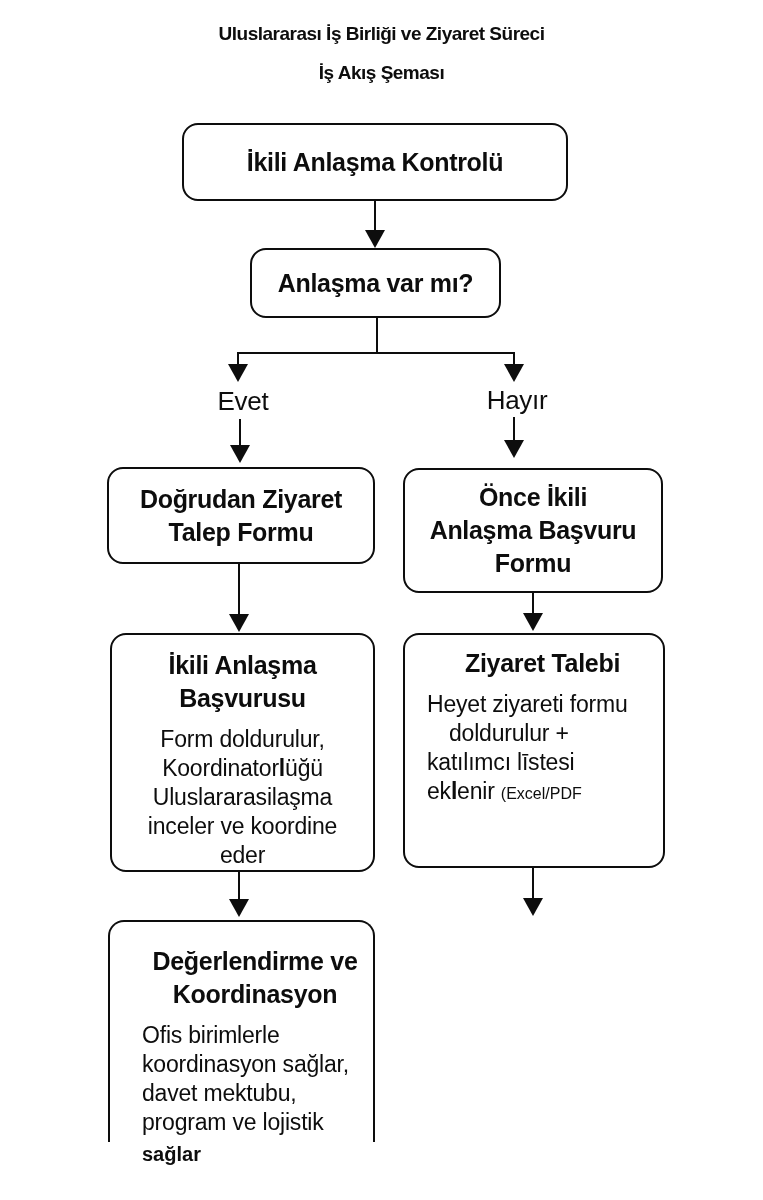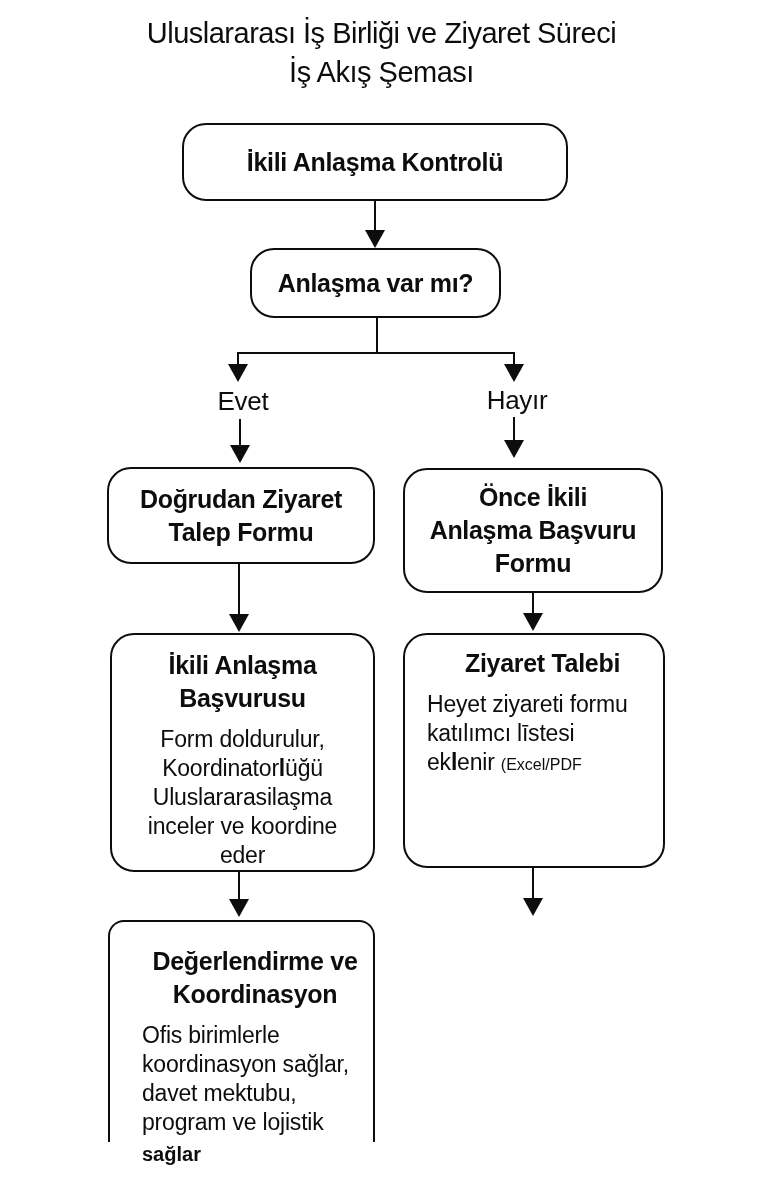--- a/index.html
+++ b/index.html
@@ -3,26 +3,26 @@
 <meta charset="utf-8">
 <style>
   html,body { margin:0; padding:0; background:#ffffff; }
   .canvas {
     position:relative; width:763px; height:1200px; margin:0 auto;
     background:#ffffff; color:#0d0d0d;
     font-family:"Liberation Sans", sans-serif; overflow:hidden;
   }
   .page-title {
     position:absolute; top:14px; left:0; width:763px;
-    text-align:center; font-size:29px; font-weight:400;
+    text-align:center; font-size:19px; font-weight:700;
     line-height:39px; letter-spacing:-0.5px;
   }
   .box {
     position:absolute; box-sizing:border-box; background:#ffffff;
-    border:2.5px solid #0d0d0d; border-radius:24px;
+    border:2.5px solid #0d0d0d; border-radius:16px;
     display:flex; flex-direction:column; align-items:center; justify-content:center;
     text-align:center;
   }
   .box.top-align { justify-content:flex-start; }
   .box.open-bottom { border-bottom:none; border-radius:16px 16px 0 0; overflow:visible; }
   .node-heading {
     font-size:25px; font-weight:700; line-height:33px; letter-spacing:-0.3px;
     white-space:pre-line;
   }
   .node-body {
@@ -113,20 +113,21 @@
       <div class="body-line">Uluslararasilaşma</div>
       <div class="body-line">inceler ve koordine</div>
       <div class="body-line">eder</div>
     </div>
   </div>
 
   <div class="box top-align" style="left:403px; top:633px; width:262px; height:235px; padding:12px 5px 0 22px;">
     <div class="node-heading">Ziyaret Talebi</div>
     <div class="node-body left">
       <div class="body-line">Heyet ziyareti formu</div>
+      <div class="body-line indent">doldurulur +</div>
       <div class="body-line">katılımcı līstesi</div>
       <div class="body-line"><span>ek</span><span class="bold-l">l</span><span>enir </span><span class="small-suffix">(Excel/PDF</span></div>
     </div>
   </div>
 
   <div class="stem" style="left:237.8px; top:872px; height:28px;"></div>
   <div class="head" style="left:229px; top:899px;"></div>
 
   <div class="stem" style="left:531.8px; top:868px; height:31px;"></div>
   <div class="head" style="left:523px; top:898px;"></div>

